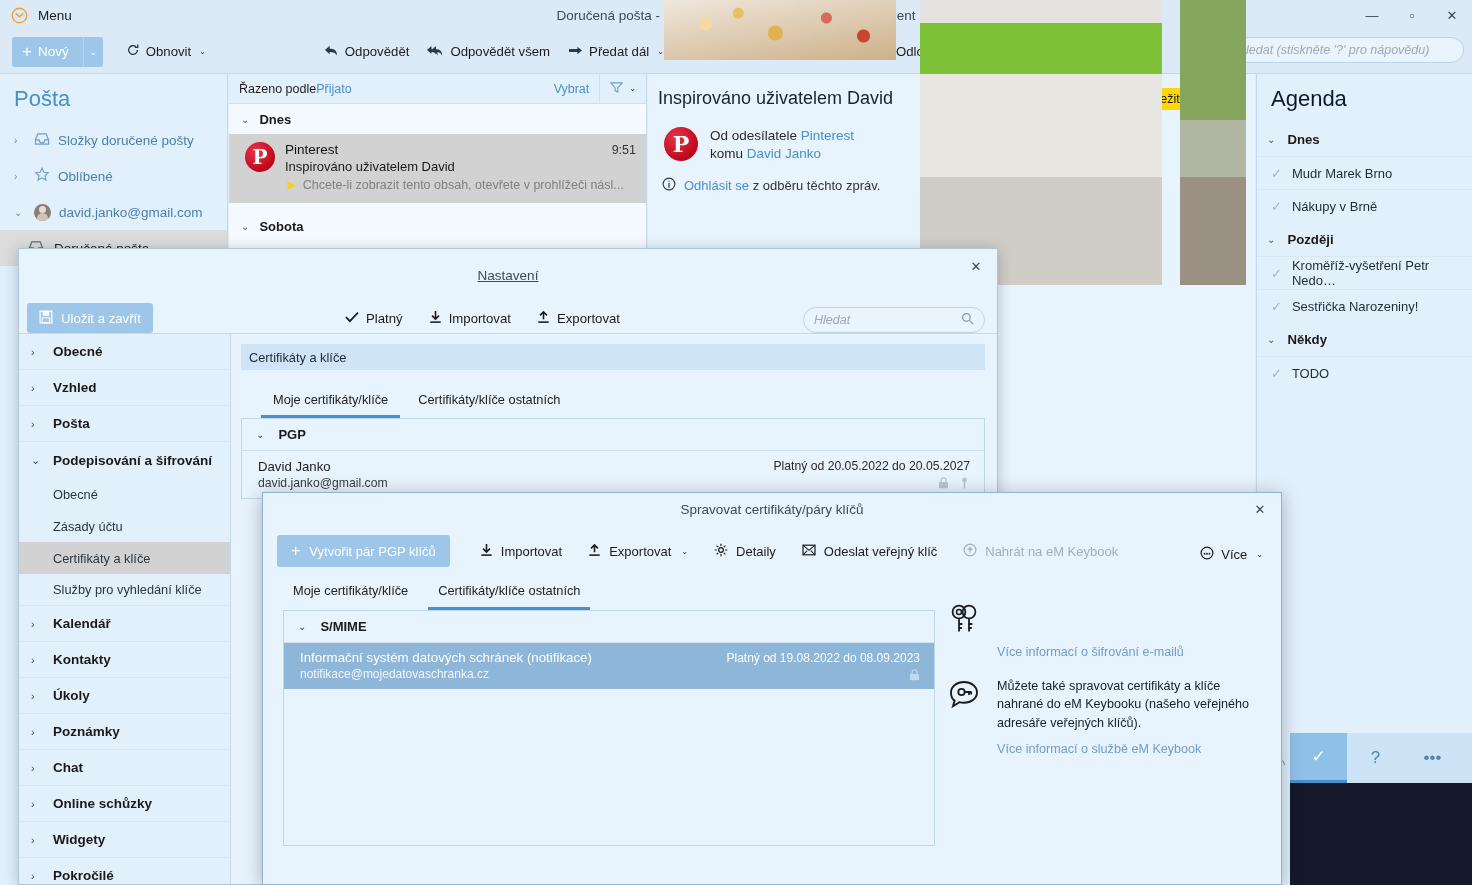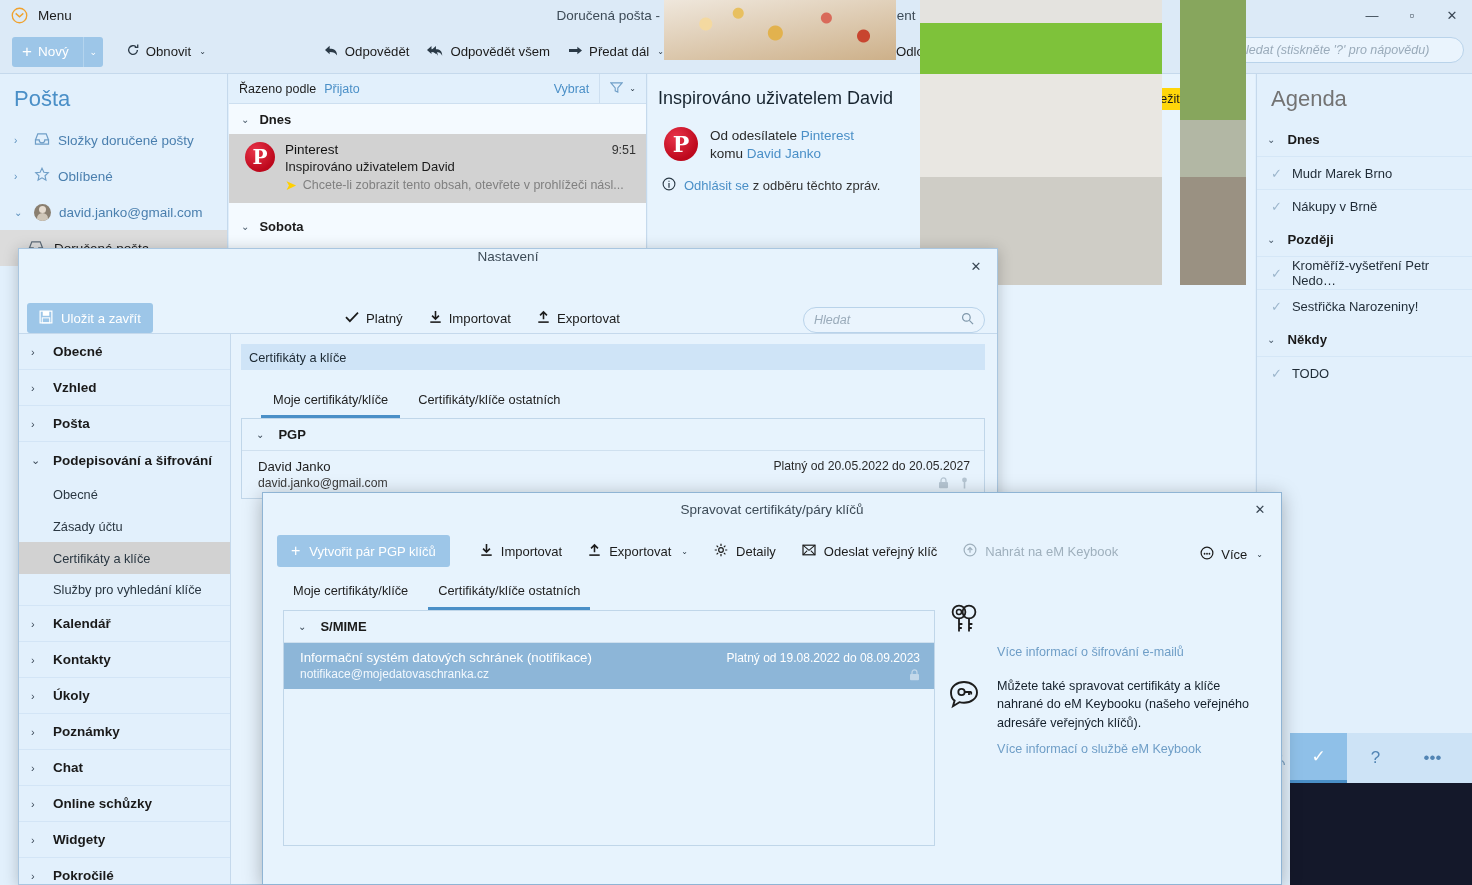--- a/index.html
+++ b/index.html
@@ -69,21 +69,21 @@
 
   
   .maillist {
     position: absolute; left: 229px; top: 74px; width: 418px; height: 811px;
     background: #f4faff; border-right: 1px solid #c5d9ec;
   }
   .ml-header {
     height: 30px; background: #e2f0fc; display: flex; align-items: center;
     padding-left: 10px; font-size: 12.5px; color: #1d1d1d; border-bottom: 1px solid #cddff0;
   }
-  .ml-header .sortval { color: #4a8fc7; margin-left: 8px; }
+  .ml-header .sortval { color: #4a8fc7; margin-left: 0; }
   .ml-header .right { margin-left: auto; display: flex; align-items: center; }
   .ml-header .vybrat { color: #4a8fc7; padding: 0 10px; }
   .ml-header .filt { border-left: 1px solid #cddff0; padding: 0 10px; height:30px; display:flex; align-items:center; gap:4px;}
   .grp { display: flex; align-items: center; gap: 10px; height: 30px; padding-left: 12px; font-weight: bold; font-size: 13px; color:#1a1a1a;}
   .grp .chev { font-size: 10px; color:#4a5b6b; font-weight: normal;}
   .mail-row { display: flex; gap: 10px; padding: 8px 10px 10px 16px; background: #d2d2d2; }
   .pin-logo { width: 30px; height: 30px; border-radius: 50%; background: radial-gradient(circle at 35% 30%, #e8344a, #bd081c 70%); color: #fff;
     display:flex; align-items:center; justify-content:center; font-family:"DejaVu Serif", serif; font-size:20px; font-weight:bold; flex: 0 0 30px;}
   .mail-main { flex: 1; min-width: 0; }
   .mail-from { font-size: 13.5px; color:#111; }
@@ -123,43 +123,43 @@
   .th2 { left: 920px; top: 0; width: 242px; height: 285px;
     background: linear-gradient(180deg, #e4e3df 0 8%, #7ec23a 8% 26%, #e9e7e2 26% 62%, #cfcdc6 62% 100%); }
   .th3 { left: 1180px; top: 0; width: 66px; height: 285px;
     background: linear-gradient(180deg, #87a65d 0 42%, #b2b7a4 42% 62%, #9a9182 62% 100%); }
 
   
   .agenda {
     position: absolute; left: 1256px; top: 74px; width: 216px; height: 811px;
     background: #e2f0fc; border-left: 1px solid #c5d9ec;
   }
-  .agenda-title { font-size: 22px; color: #737373; padding: 12px 0 10px 14px; }
+  .agenda-title { font-size: 22px; color: #0f172a; padding: 12px 0 10px 14px; }
   .agenda-add { height: 32px; display: flex; align-items: center; padding-left: 14px; font-size: 13px; color: #33414e;
     border-top: 1px solid #cddff0; border-bottom: 2px solid #4a8fc7; }
   .ag-grp { display: flex; align-items: center; gap: 12px; height: 34px; padding-left: 10px; font-weight: bold; font-size: 13.2px; }
   .ag-grp .chev { font-size: 10px; color: #4a5b6b; font-weight: normal; }
   .ag-item { display: flex; align-items: center; gap: 10px; height: 33px; padding-left: 14px; font-size: 13px; color: #1f2b36;
     border-top: 1px solid #d5e7f7; }
   .ag-check { color: #9cb6cc; font-size: 13px; }
 
   
   .br-bar { position: absolute; left: 1290px; top: 733px; width: 182px; height: 50px; background: #cde3f6; display: flex; }
   .br-btn { width: 57px; height: 50px; display:flex; align-items:center; justify-content:center; color:#5285b4; font-size:17px; }
   .br-btn.active { background: #8fc0e8; color:#fff; border-bottom: 3px solid #4a8fc7; }
   .br-cut { position: absolute; left: 1265px; top: 733px; width: 26px; height: 50px; background: #e2f0fc; display:flex;align-items:center;justify-content:center;color:#7fa6c6;}
   .dark-strip { position: absolute; left: 1290px; top: 783px; width: 182px; height: 102px; background: #14182a; }
 
   
   .settings {
     position: absolute; left: 18px; top: 248px; width: 980px; height: 637px;
     background: #e7f3fd; border: 1px solid #a9c6e0; box-shadow: 0 2px 14px rgba(0,0,0,.22);
   }
-  .st-title { height: 34px; display: flex; align-items: flex-start; justify-content: center;
-    font-size: 13.5px; color: #3d4b57; position: relative; }
+  .st-title { height: 34px; display: flex; align-items: flex-end; justify-content: center;
+    font-size: 13.5px; color: #3d4b57; position: relative; text-decoration: underline; }
   .st-close { position: absolute; right: 8px; top: 5px; width: 26px; height: 24px; display:flex;align-items:center;justify-content:center; color:#3a4754; font-size: 13px;}
   .st-toolbar { height: 50px; display: flex; align-items: flex-end; position: relative; }
   .btn-save { margin-left: 8px; height: 30px; background: #9dc6e8; color:#fff; border-radius:3px;
     display:flex; align-items:center; gap:8px; padding: 0 12px; font-size: 13.2px; }
   .st-tb-items { position: absolute; left: 320px; display: flex; gap: 14px; }
   .st-tb-item { display: flex; align-items: center; gap: 7px; height: 30px; padding: 0 6px; font-size: 13.2px; color:#1c1c1c;}
   .st-search { position:absolute; right: 12px; width: 182px; height: 26px; background: #eaf4fd; border:1px solid #b9d3ea;
     border-radius: 13px; display:flex; align-items:center; padding: 0 10px; }
   .st-search .ph { color:#9aabba; font-style: italic; font-size: 12.5px; }
   .st-search .mag { margin-left:auto; color:#7f97ab;}

